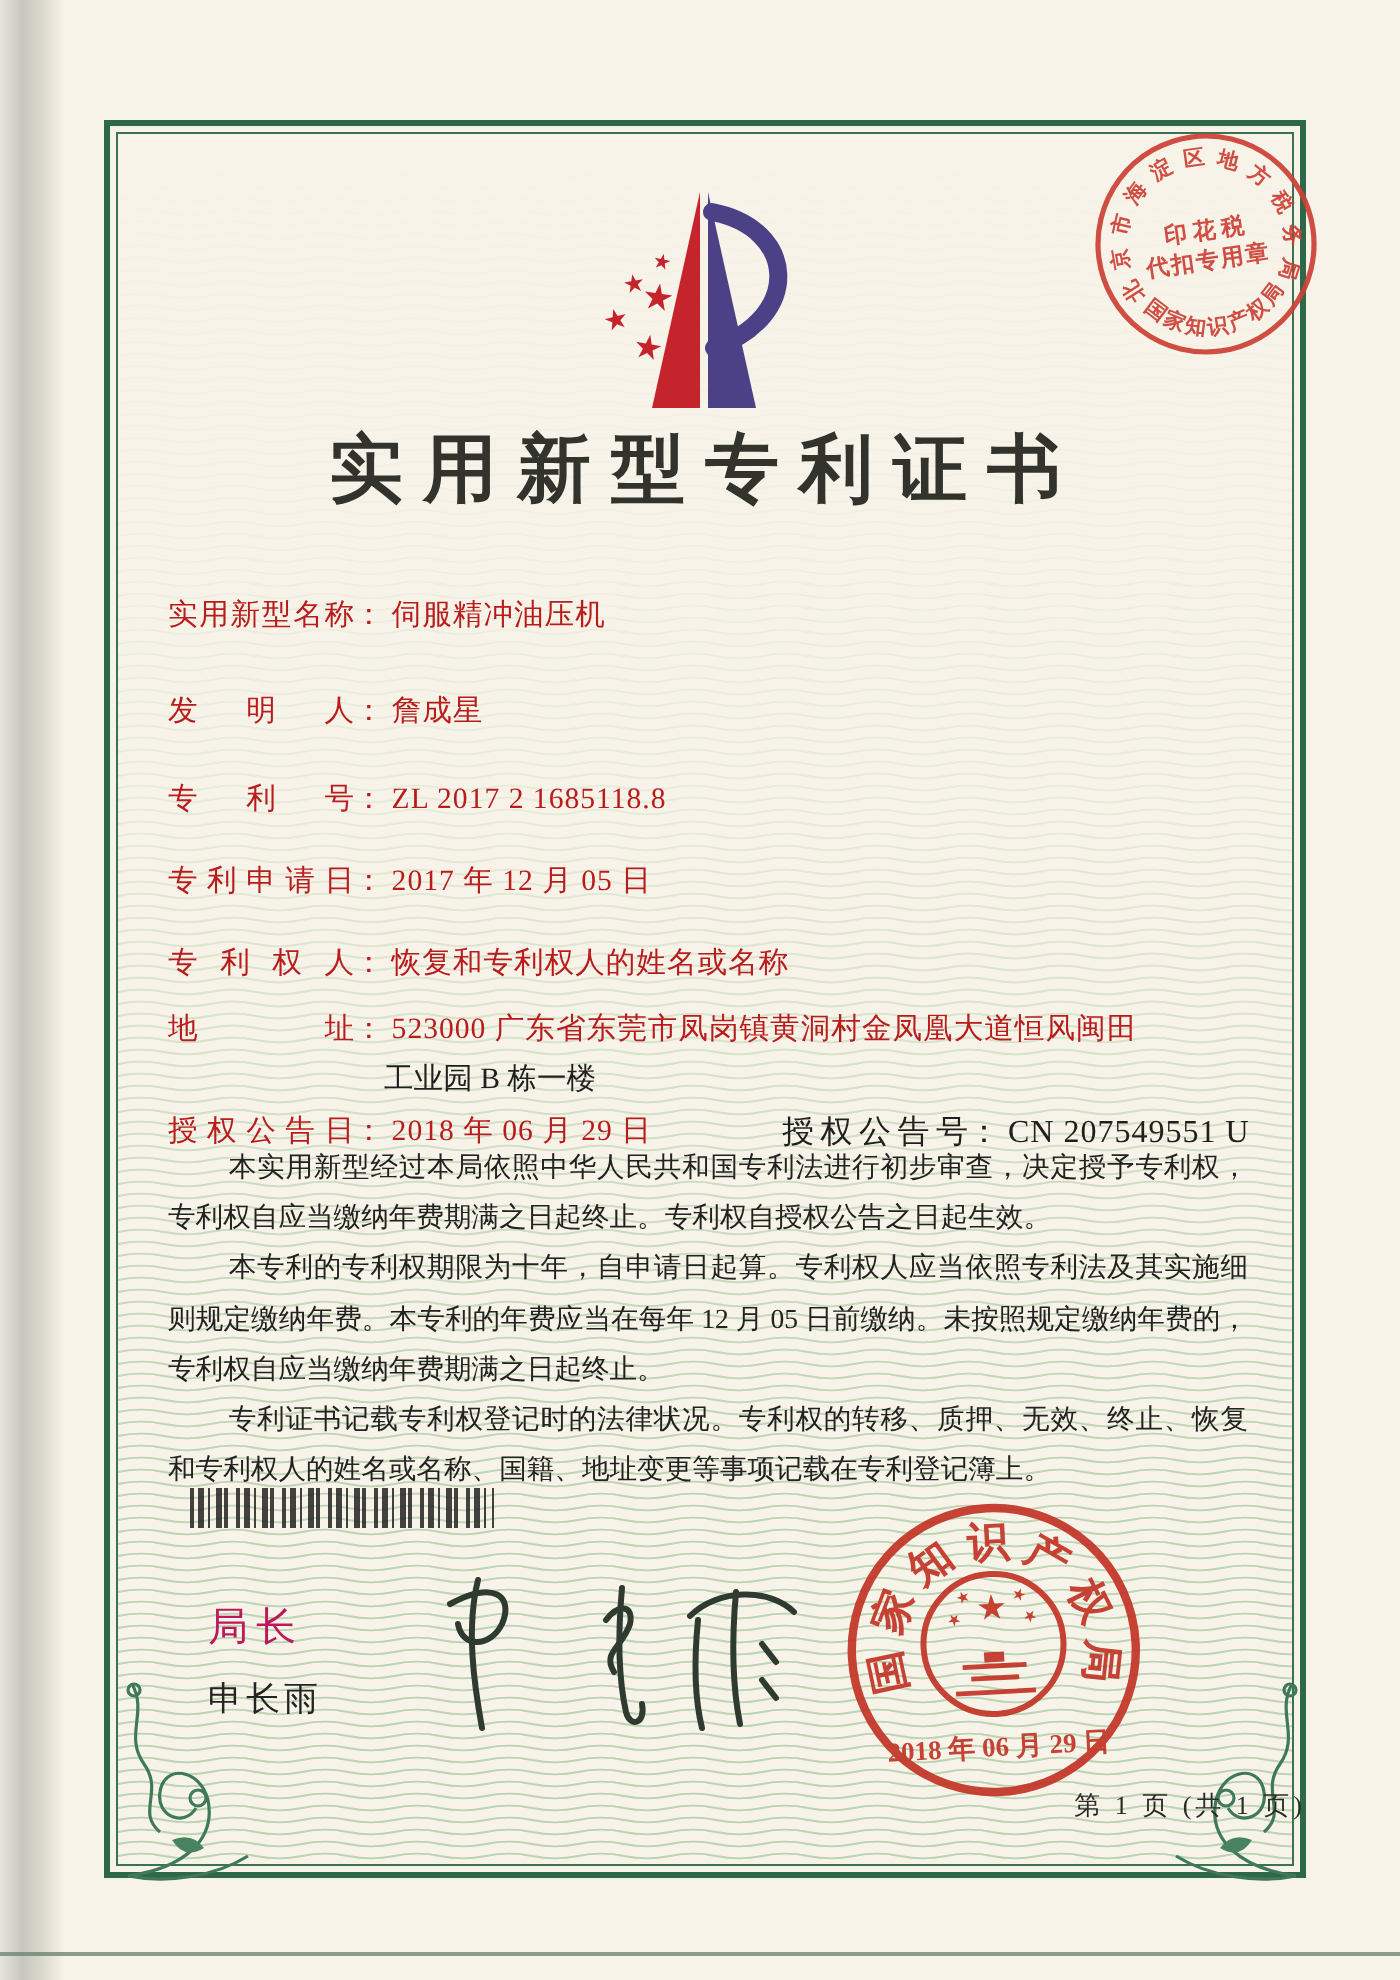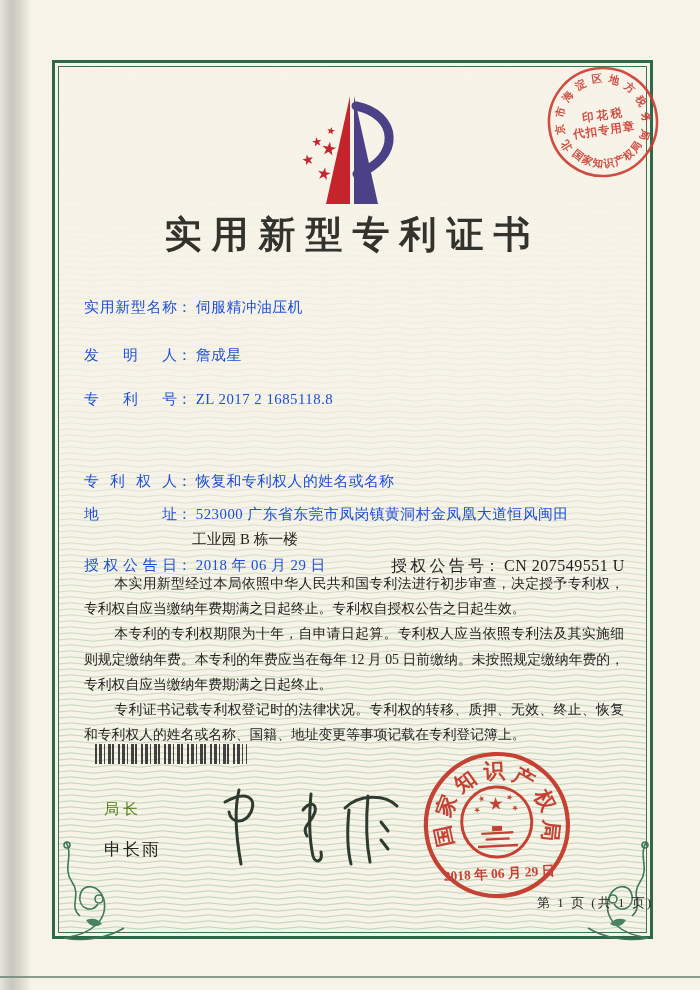--- a/index.html
+++ b/index.html
@@ -25,36 +25,36 @@
       rgba(247,243,232,0.74) 38%,
       rgba(247,243,232,0.46) 52%,
       rgba(247,243,232,0.18) 66%,
       rgba(247,243,232,0.04) 78%,
       rgba(245,244,230,0) 100%);}
   .flourishes{left:0;top:0;width:700px;height:990px;pointer-events:none;}
   
   .cert-no{left:84px;top:104px;font-size:15.5px;letter-spacing:2px;color:#1c1c1a;white-space:nowrap;}
   .title{left:52px;top:210px;width:601px;text-align:center;font-size:37px;font-weight:700;
     letter-spacing:10px;color:#33332e;white-space:nowrap;}
-  .row{position:absolute;left:84px;white-space:nowrap;font-size:14.8px;color:#1d4ed8;}
+  .row{position:absolute;left:84px;white-space:nowrap;font-size:14.8px;color:#b91c1c;}
   .flabel{display:inline-block;width:93px;text-align:justify;text-align-last:justify;vertical-align:top;}
   .fvalue{margin-left:4px;letter-spacing:0.5px;}
   .addr2{position:absolute;left:192px;top:530px;font-size:14.8px;white-space:nowrap;}
   .grant-right{position:absolute;left:391px;white-space:nowrap;font-size:16px;}
   .paras{left:84px;top:571px;width:540px;font-size:13.8px;line-height:25.2px;
     text-align:justify;color:#222220;}
   .paras p{margin:0;text-indent:2.2em;}
   .barcode{left:95px;top:744px;width:152px;height:20px;opacity:.85;
     background:repeating-linear-gradient(90deg,
       #222 0 2px, transparent 2px 4px,
       #222 4px 7px, transparent 7px 9px,
       #222 9px 10px, transparent 10px 13px,
       #222 13px 16px, transparent 16px 17px,
       #222 17px 19px, transparent 19px 23px);}
-  .director-label{left:104px;top:800px;font-size:15px;letter-spacing:4px;color:#4d7c0f;}
+  .director-label{left:104px;top:800px;font-size:20px;letter-spacing:4px;color:#be185d;}
   .director-name{left:104px;top:838px;font-size:17px;letter-spacing:2px;color:#242422;}
   .signature{left:205px;top:772px;width:205px;height:110px;}
   .seal{left:419px;top:749px;width:156px;height:156px;opacity:.93;}
   .tax-stamp{left:544px;top:63px;width:118px;height:118px;opacity:.92;}
   .footer{left:52px;top:894px;width:601px;text-align:right;font-size:13px;letter-spacing:2px;color:#2a2a27;}
   svg{overflow:visible;}
   svg text{font-family:"Liberation Serif","DejaVu Serif",serif;}
 </style>
 </head>
 <body>
@@ -114,20 +114,23 @@
   <div class="abs title">实用新型专利证书</div>
 
   <div class="row" style="top:298px;">
     <span class="flabel">实用新型名称</span><span>：</span><span class="fvalue">伺服精冲油压机</span>
   </div>
   <div class="row" style="top:346px;">
     <span class="flabel">发明人</span><span>：</span><span class="fvalue">詹成星</span>
   </div>
   <div class="row" style="top:390px;">
     <span class="flabel">专利号</span><span>：</span><span class="fvalue">ZL 2017 2 1685118.8</span>
+  </div>
+  <div class="row" style="top:431px;">
+    <span class="flabel">专利申请日</span><span>：</span><span class="fvalue">2017 年 12 月 05 日</span>
   </div>
   <div class="row" style="top:472px;">
     <span class="flabel">专利权人</span><span>：</span><span class="fvalue">恢复和专利权人的姓名或名称</span>
   </div>
   <div class="row" style="top:505px;">
     <span class="flabel">地址</span><span>：</span><span class="fvalue">523000 广东省东莞市凤岗镇黄洞村金凤凰大道恒风闽田</span>
   </div>
   <div class="addr2">工业园 B 栋一楼</div>
 
   <div class="row" style="top:556px;">

